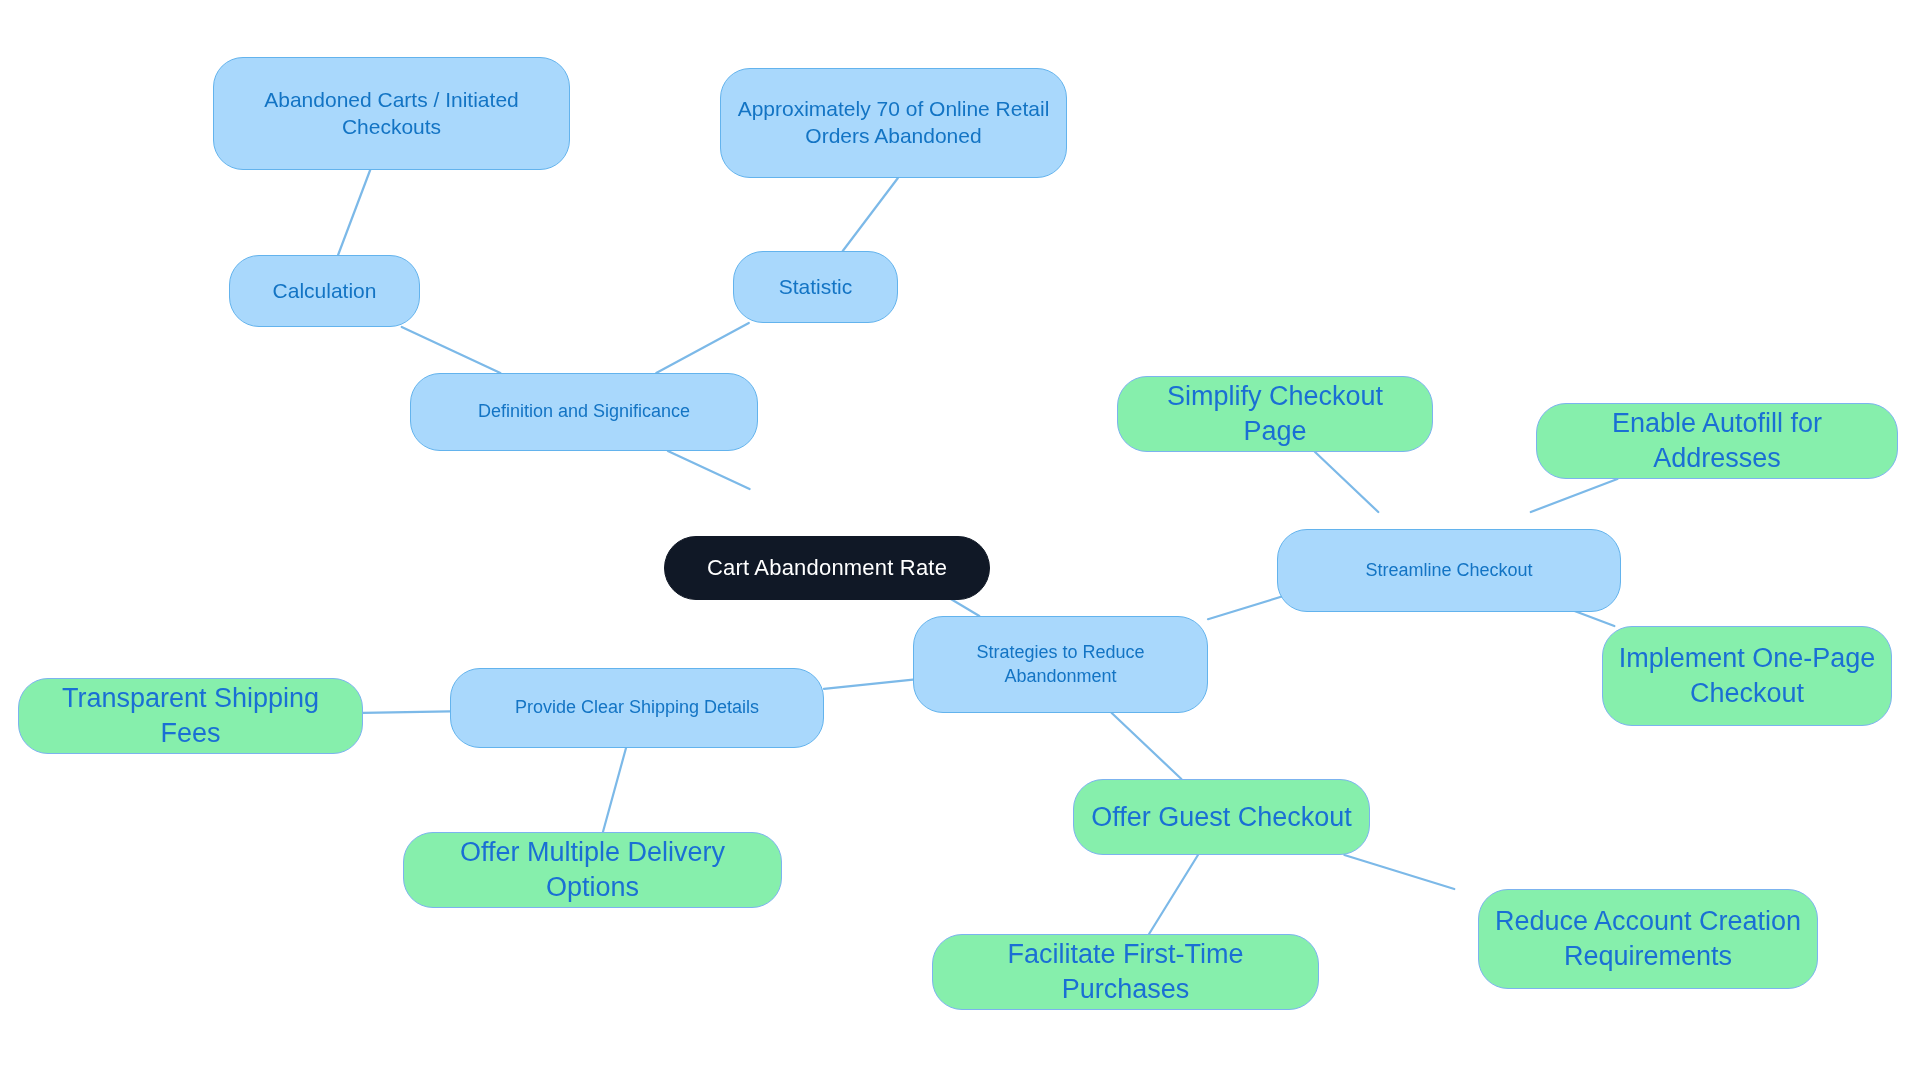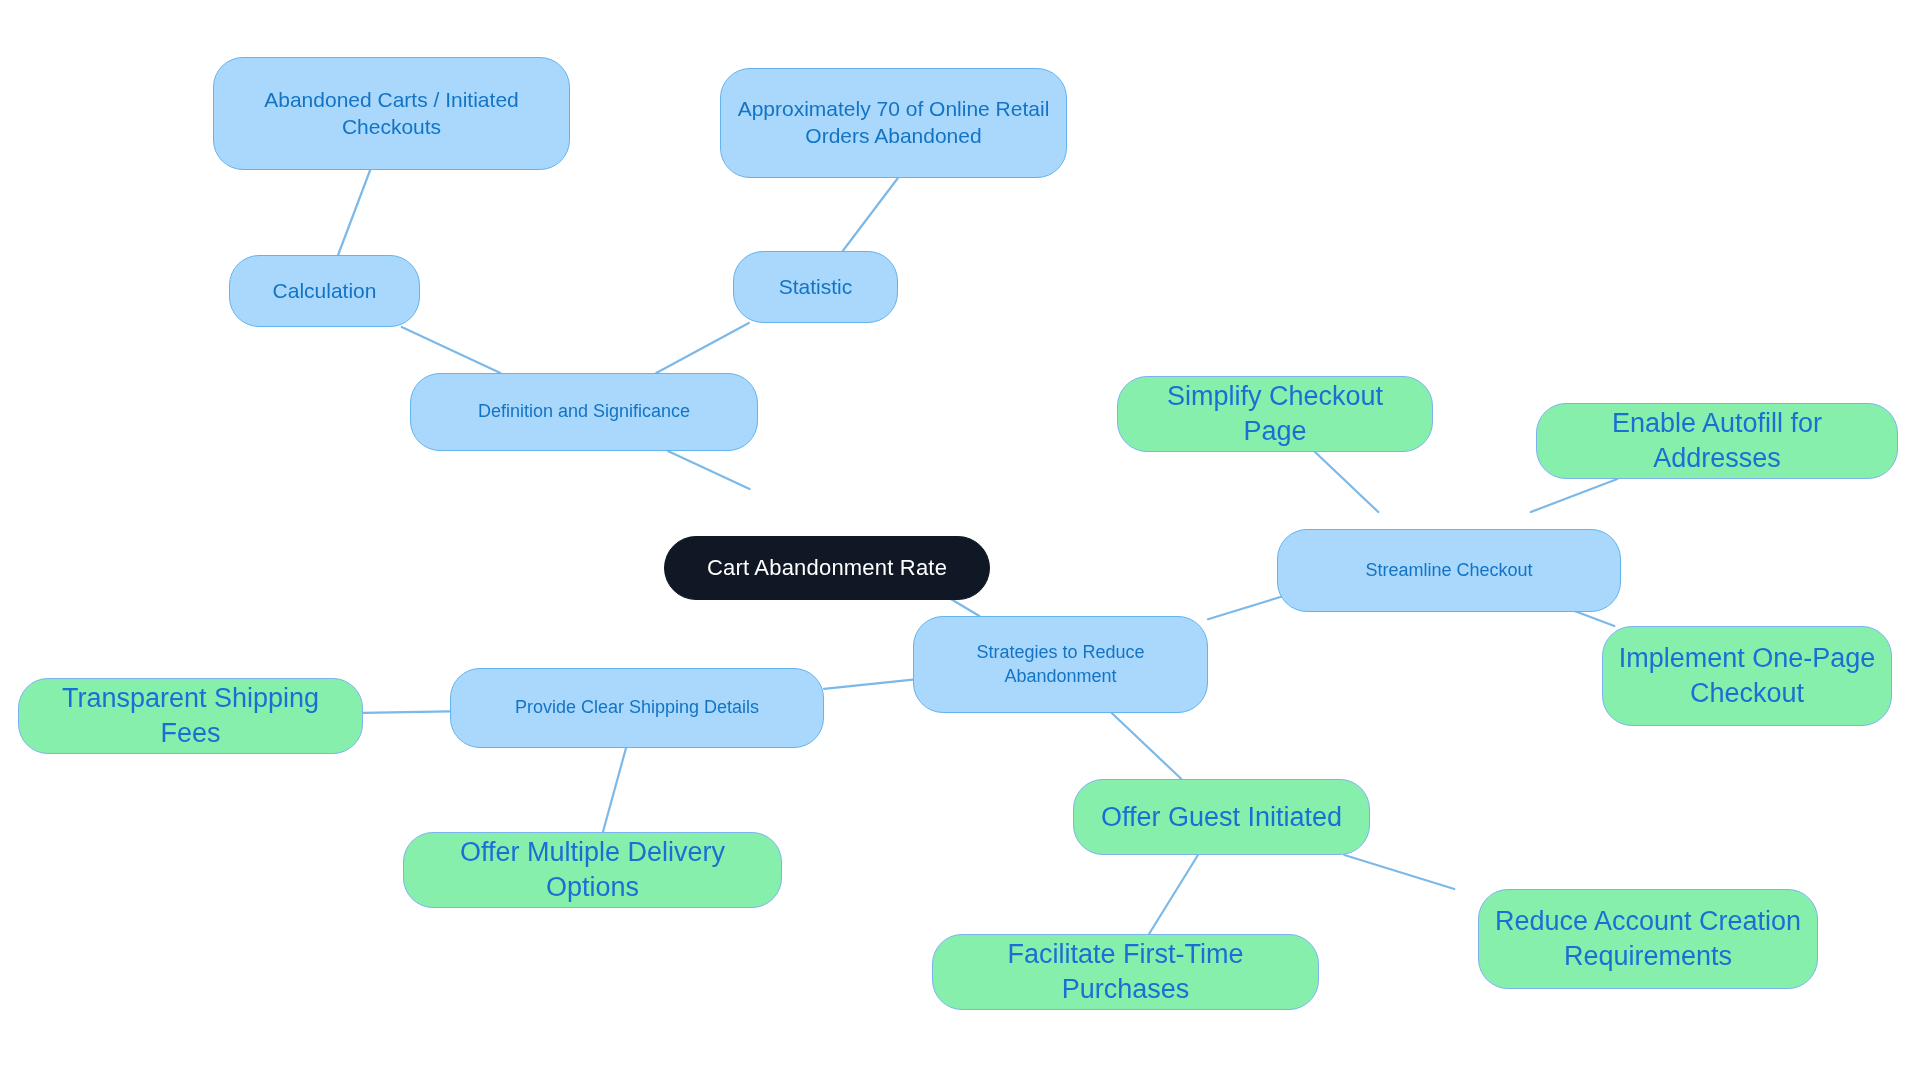--- a/index.html
+++ b/index.html
@@ -93,20 +93,20 @@
       <div class="node node-branch" style="left: 410px; top: 373px; width: 348px; height: 78px;">Definition and Significance</div>
       <div class="node node-sub" style="left: 229px; top: 255px; width: 191px; height: 72px;">Calculation</div>
       <div class="node node-sub" style="left: 213px; top: 57px; width: 357px; height: 113px;">Abandoned Carts / Initiated Checkouts</div>
       <div class="node node-sub" style="left: 733px; top: 251px; width: 165px; height: 72px;">Statistic</div>
       <div class="node node-sub" style="left: 720px; top: 68px; width: 347px; height: 110px;">Approximately 70 of Online Retail Orders Abandoned</div>
       <div class="node node-branch" style="left: 913px; top: 616px; width: 295px; height: 97px;">Strategies to Reduce Abandonment</div>
       <div class="node node-branch" style="left: 1277px; top: 529px; width: 344px; height: 83px;">Streamline Checkout</div>
       <div class="node node-leaf" style="left: 1117px; top: 376px; width: 316px; height: 76px;">Simplify Checkout Page</div>
       <div class="node node-leaf" style="left: 1536px; top: 403px; width: 362px; height: 76px;">Enable Autofill for Addresses</div>
       <div class="node node-leaf" style="left: 1602px; top: 626px; width: 290px; height: 100px;">Implement One-Page Checkout</div>
-      <div class="node node-leaf" style="left: 1073px; top: 779px; width: 297px; height: 76px;">Offer Guest Initiated</div>
+      <div class="node node-leaf" style="left: 1073px; top: 779px; width: 297px; height: 76px;">Offer Guest Checkout</div>
       <div class="node node-leaf" style="left: 932px; top: 934px; width: 387px; height: 76px;">Facilitate First-Time Purchases</div>
       <div class="node node-leaf" style="left: 1446px; top: 889px; width: 340px; height: 100px; margin-left: 32px;">Reduce Account Creation Requirements</div>
       <div class="node node-branch" style="left: 450px; top: 668px; width: 374px; height: 80px;">Provide Clear Shipping Details</div>
       <div class="node node-leaf" style="left: 18px; top: 678px; width: 345px; height: 76px;">Transparent Shipping Fees</div>
       <div class="node node-leaf" style="left: 403px; top: 832px; width: 379px; height: 76px;">Offer Multiple Delivery Options</div>
     </div>
 </div>
 
 </body></html>

